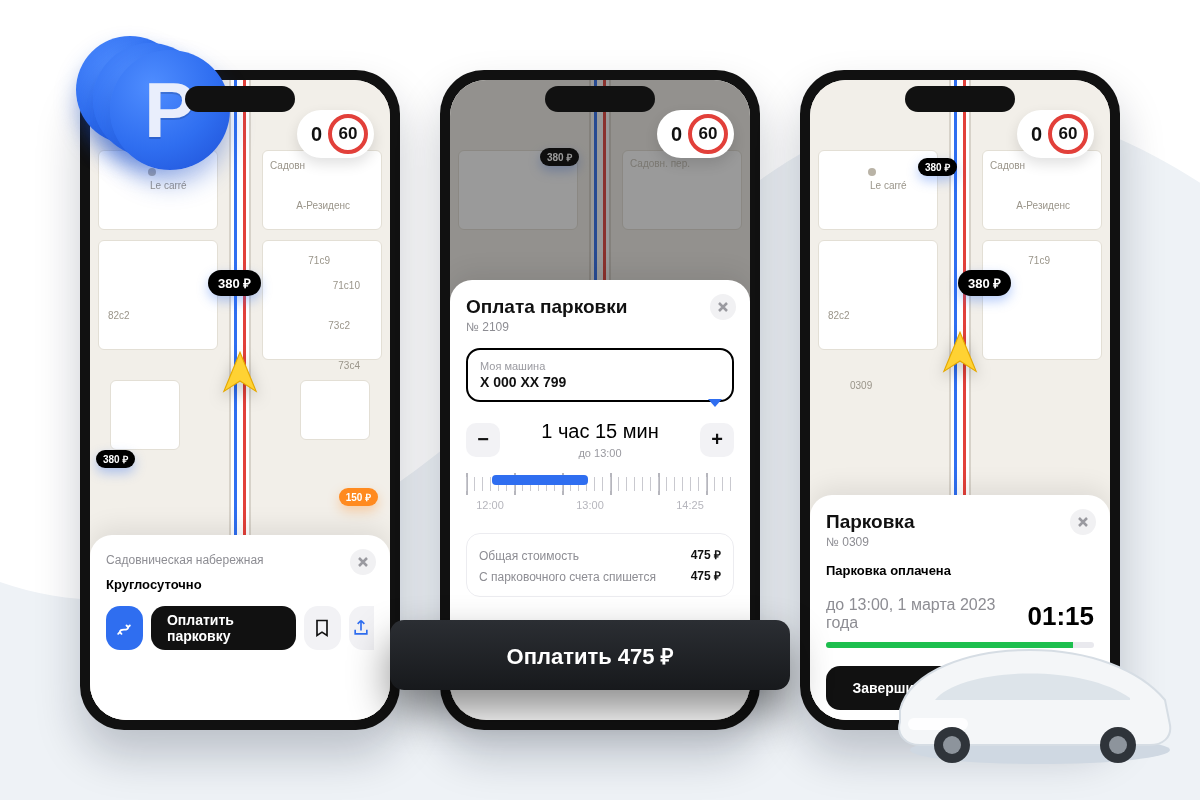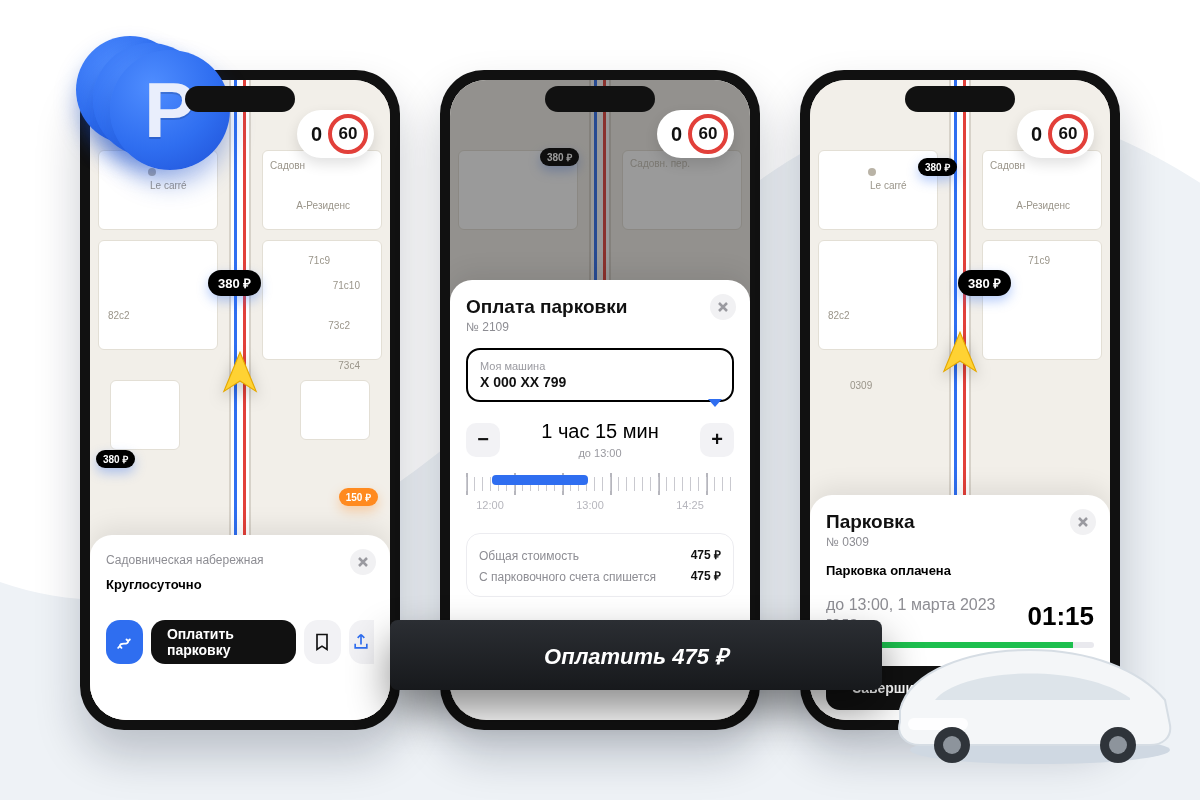--- a/index.html
+++ b/index.html
@@ -64,21 +64,21 @@
   
   .sheet { position:absolute; left:0; right:0; bottom:0; background:#fff;
     border-top-left-radius:22px; border-top-right-radius:22px; padding:16px 16px 14px;
     box-shadow:0 -8px 24px rgba(0,0,0,.08);}
   .sheet h2{ font-size:19px; font-weight:800; color:#111;}
   .sheet .sub{ font-size:12px; color:#8d8d93; margin-top:2px;}
   .close-btn{ position:absolute; top:14px; right:14px; width:26px; height:26px; border-radius:13px;
     background:#f1f1f3; display:flex; align-items:center; justify-content:center;}
   .close-btn svg{ width:12px; height:12px; stroke:#9a9aa0; stroke-width:2.5; fill:none;}
 
-  .row-actions{ display:flex; gap:8px; margin-top:28px;}
+  .row-actions{ display:flex; gap:8px; margin-top:14px;}
   .btn{ height:44px; border-radius:14px; display:flex; align-items:center; justify-content:center;
     font-size:14px; font-weight:700; }
   .btn.icon{ width:44px; }
   .btn.blue{ background:#2f6ef0; color:#fff;}
   .btn.black{ background:#111; color:#fff; flex:1 1 auto; padding:0 16px;}
   .btn.light{ background:#f2f2f5; color:#111;}
   .btn svg{ width:20px; height:20px;}
 
   
   .sheet.tall{ height:440px; }
@@ -110,23 +110,23 @@
 
   
   .pay-line{ margin-top:14px; display:flex; justify-content:space-between; align-items:flex-end;}
   .pay-line .l .t1{ font-size:13px; font-weight:800; }
   .pay-line .l .t2{ font-size:16px; color:#8d8d93; margin-top:18px;}
   .pay-line .timer{ font-size:26px; font-weight:800; font-variant-numeric: tabular-nums; text-align: center;}
   .progress{ margin-top:10px; height:6px; border-radius:3px; background:#e9e9ee; overflow:hidden;}
   .progress .fill{ height:100%; background:#1dbf4e;}
 
   
-  .floating-pay{ position:absolute; left:390px; top:620px; width:492px; height:70px; border-radius:8px;
+  .floating-pay{ position:absolute; left:390px; top:620px; width:400px; height:70px; border-radius:14px;
     background:linear-gradient(#2b2e33,#17191c); color:#fff; display:flex; align-items:center; justify-content:center;
-    font-size:22px; font-weight:700; box-shadow:0 20px 40px rgba(0,0,0,.45); z-index:80;font-style:italic;}
+    font-size:22px; font-weight:700; box-shadow:0 20px 40px rgba(0,0,0,.45); z-index:80;}
 
   
   .car-deco{ position:absolute; right:20px; bottom:30px; width:300px; height:170px; z-index:90;}
 </style>
 </head>
 <body>
 
 <svg class="bg-swoosh" viewBox="0 0 1200 800">
   <path d="M -50 560 C 250 720, 520 360, 760 180 C 940 50, 1120 100, 1300 260 L 1300 -50 L -50 -50 Z" fill="#ffffff"></path>
 </svg>

